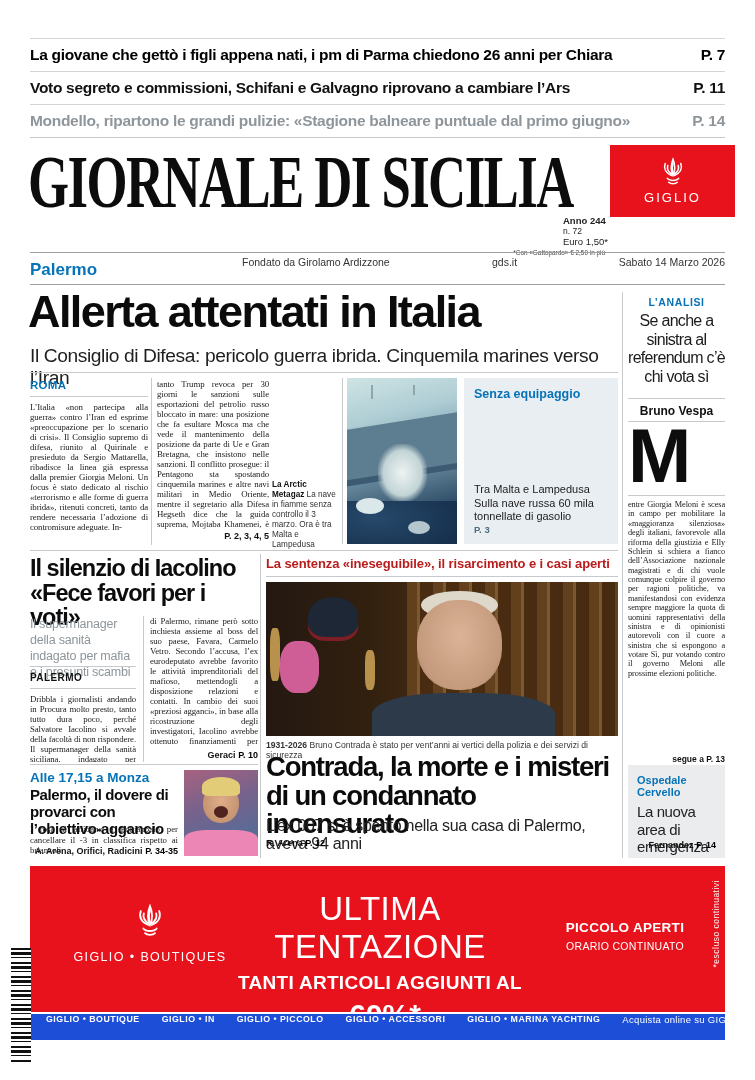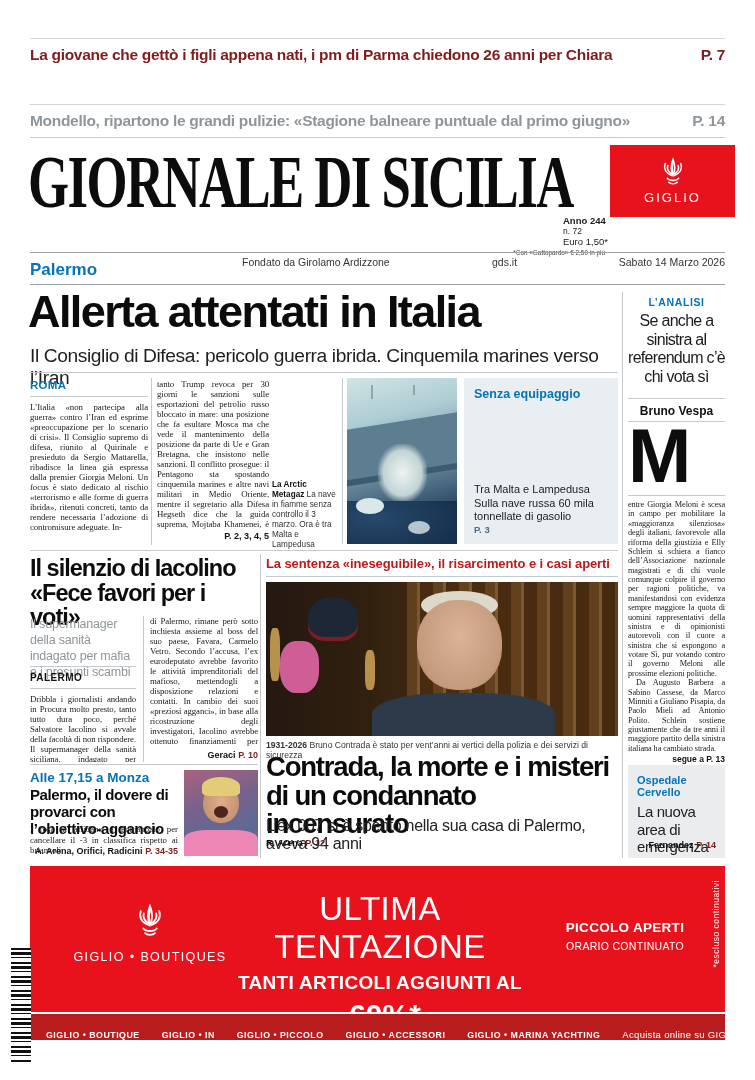--- a/index.html
+++ b/index.html
@@ -5,21 +5,21 @@
   * { margin:0; padding:0; box-sizing:border-box; }
   html,body { background:#e9e9e9; }
   .page {
     position:relative; width:755px; height:1080px; background:#fff;
     font-family:"Liberation Sans",sans-serif; overflow:hidden; margin:0 auto;
     color:#111;
   }
   .abs { position:absolute; }
   .rule-h { position:absolute; height:1px; background:#c7cacd; }
   .rule-v { position:absolute; width:1px; background:#c7cacd; }
-  .blue { color:#7f1d1d; }
+  .blue { color:#000000; }
   .gray { color:#8f969b; }
 
   
   .teaser-row { position:absolute; left:30px; width:695px; height:33px;
     border-top:1px solid #d3d6d8; display:flex; justify-content:space-between; align-items:center;
     font-weight:bold; font-size:15.5px; letter-spacing:-0.3px; }
   .teaser-row .pg { font-weight:bold; }
 
   
   .masthead-title { position:absolute; left:28px; top:140px; font-family:"Liberation Serif",serif;
@@ -154,37 +154,41 @@
   .ad-brand .lbl { font-size:12.5px; letter-spacing:1.4px; margin-top:8px; }
   .ad-center { position:absolute; left:195px; top:24px; width:310px; text-align:center; }
   .ad-center .t1 { font-size:33px; font-weight:400; letter-spacing:0.5px; }
   .ad-center .t2 { font-size:19px; font-weight:bold; margin-top:6px; letter-spacing:0.3px; }
   .ad-center .t3 { font-size:30px; font-weight:bold; margin-top:4px; }
   .ad-right { position:absolute; left:525px; top:54px; width:140px; text-align:center; }
   .ad-right .r1 { font-size:13.5px; font-weight:bold; letter-spacing:0.3px; }
   .ad-right .r2 { font-size:10.5px; margin-top:5px; letter-spacing:0.3px; }
   .ad-side { position:absolute; right:4px; top:14px; font-size:8.5px; color:#fff;
     writing-mode:vertical-rl; transform:rotate(180deg); letter-spacing:0.5px; opacity:0.95; }
-  .ad-bar { position:absolute; left:0; top:148px; width:100%; height:26px; background:#b91c1c;
-    display:flex; align-items:flex-end; padding:0 16px; color:#fff; }
+  .ad-bar { position:absolute; left:0; top:148px; width:100%; height:26px; background:#1d4ed8;
+    display:flex; align-items:flex-start; padding:0 16px; color:#fff; }
   .ad-bar .item { font-size:8.8px; font-weight:bold; letter-spacing:0.5px; margin-right:22px; white-space:nowrap; }
   .ad-bar .cta { margin-left:auto; font-size:9.5px; letter-spacing:0.3px; white-space:nowrap; }
 
   
   .barcode { position:absolute; left:11px; top:948px; width:20px; height:116px; background:#fff;
     background-image:repeating-linear-gradient(180deg,#111 0 2px,#fff 2px 4px,#111 4px 7px,#fff 7px 9px,#111 9px 10px,#fff 10px 14px); }
 </style>
 </head>
 <body>
 
 <div class="page">
 
   <div class="teaser-row blue" style="top:38px;">
     <span>La giovane che gettò i figli appena nati, i pm di Parma chiedono 26 anni per Chiara</span>
     <span class="pg">P. 7</span>
+  </div>
+  <div class="teaser-row" style="top:71px;color:#111;">
+    <span>Voto segreto e commissioni, Schifani e Galvagno riprovano a cambiare l’Ars</span>
+    <span class="pg">P. 11</span>
   </div>
   <div class="teaser-row gray" style="top:104px;gap:8px;">
     <span>Mondello, ripartono le grandi pulizie: «Stagione balneare puntuale dal primo giugno»</span>
     <span class="pg">P. 14</span>
   </div>
   <div class="rule-h" style="left:30px;top:137px;width:695px;"></div>
 
   <div class="masthead-title">GIORNALE DI SICILIA</div>
   <div class="giglio-box">
     <svg width="34" height="30" viewBox="0 0 24 20">
@@ -257,21 +261,20 @@
   <div class="rule-v" style="left:622px;top:292px;height:566px;"></div>
   <div class="an-kicker">L’ANALISI</div>
   <div class="an-title">Se anche a sinistra al referendum c’è chi vota sì</div>
   <div class="rule-h" style="left:628px;top:398px;width:97px;"></div>
   <div class="an-author">Bruno Vespa</div>
   <div class="rule-h" style="left:628px;top:421px;width:97px;"></div>
   <div class="an-dropcap">M</div>
   <div class="rule-h" style="left:628px;top:495px;width:97px;"></div>
   <div class="an-body">
     <p>entre Giorgia Meloni è scesa in campo per mobilitare la «maggioranza silenziosa» degli italiani, favorevole alla riforma della giustizia e Elly Schlein si schiera a fianco dell’Associazione nazionale magistrati e di chi vuole comunque colpire il governo per ragioni politiche, va manifestandosi con evidenza sempre maggiore la quota di uomini rappresentativi della sinistra e di opinionisti autorevoli con il cuore a sinistra che si espongono a votare Sì, pur votando contro il governo Meloni alle prossime elezioni politiche.</p>
-    <p>Da Augusto Barbera a Sabino Cassese, da Marco Minniti a Giuliano Pisapia, da Paolo Mieli ad Antonio Polito. Schlein sostiene giustamente che da tre anni il maggiore partito della sinistra italiana ha cambiato strada.</p>
   </div>
   <div class="an-continues">segue a P. 13</div>
 
   <div class="cerv-box">
     <div class="bk">Ospedale Cervello</div>
     <div class="bt">La nuova area di emergenza</div>
     <div class="by">
       <span>Fernandez</span>
       <span class="blue"> P. 14</span>
     </div>

